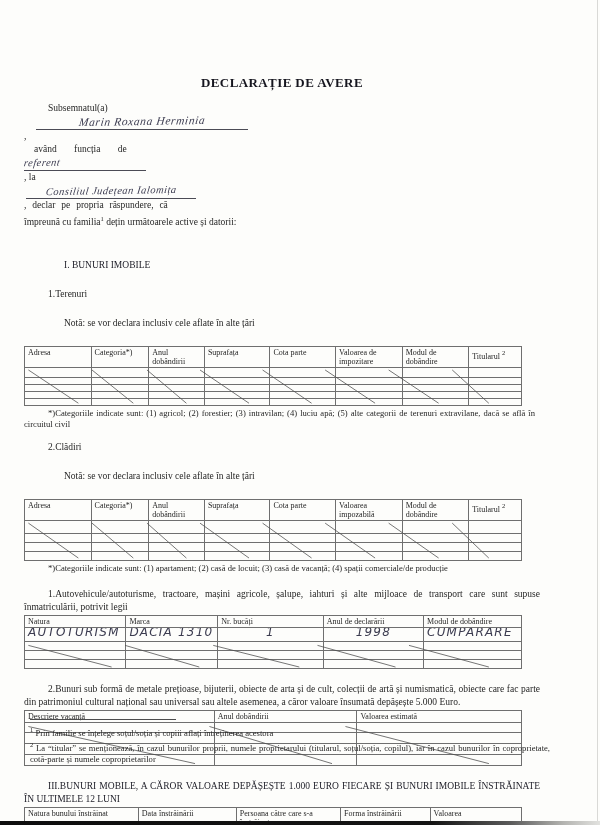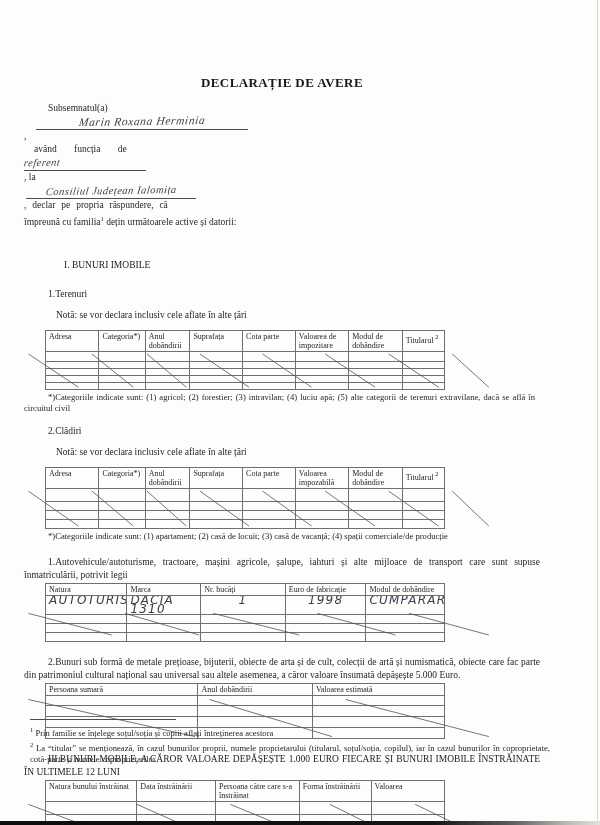--- a/index.html
+++ b/index.html
@@ -25,25 +25,25 @@
   .blank.inst { width:170px; margin:0 2px; }
   .hw { font-style:italic; color:#3e3e52; display:inline-block; transform:rotate(-1deg) skewX(-8deg); }
   .hw.big { font-size:11.5px; letter-spacing:.6px; }
   .hw.med { font-size:10.5px; letter-spacing:.5px; }
   .wide-words { word-spacing:15px; margin-left:10px; }
   .tail { word-spacing:3.5px; }
   sup { font-size:6.5px; }
 
   .sec-heading { margin:16px; text-indent:24px; color:#1c1c26; }
   .sub-title { margin:0; text-indent:24px; }
-  .note-line { margin:8px; text-indent:24px; }
+  .note-line { margin:16px; text-indent:24px; }
   .para { margin:0; text-indent:24px; text-align:justify; }
 
   .tbl-wrap { position:relative; width:474px; margin:1px 0 0 0; }
-  table { border-collapse:collapse; table-layout:fixed; width:400px; font-size:8px;margin-left:21px; }
+  table { border-collapse:collapse; table-layout:fixed; width:498px; font-size:8px; }
   th,td { border:1px solid #6f6f6f; padding:1px 3px; font-weight:normal; text-align:left; vertical-align:top; line-height:9px; overflow:hidden; }
   tbody td { padding:0 3px; }
   .strikes { position:absolute; left:0; width:100%; pointer-events:none; }
   .strikes line { stroke:#4f4f4f; stroke-width:1; vector-effect:non-scaling-stroke; stroke-linecap:round; opacity:.78; }
 
   .hw-cell { font-family:"DejaVu Sans",sans-serif; font-style:italic; font-size:12px; letter-spacing:1.2px; color:#3c3c50; }
 
   .cat-footnote { margin:2px 5px 0 0; text-indent:24px; font-size:8.6px; line-height:10.5px; text-align:justify; } .gap12 { height:12px; } .gap14 { height:14px; }
 
   .footer { position:absolute; left:30px; top:719px; width:520px; font-size:8.6px; line-height:11px; }
@@ -266,21 +266,21 @@
             <col style="width:18.5%">
             <col style="width:21.2%">
             <col style="width:20.2%">
             <col style="width:19.7%">
           </colgroup>
         <thead>
           <tr>
             <th>Natura</th>
             <th>Marca</th>
             <th>Nr. bucăți</th>
-            <th>Euro de fabricație</th>
+            <th>Anul de declarării</th>
             <th>Modul de dobândire</th>
           </tr>
         </thead>
         <tbody>
           <tr style="height:14px">
             <td class="hw-cell">AUTOTURISM</td>
             <td class="hw-cell">DACIA 1310</td>
             <td class="hw-cell" style="text-align:center">1</td>
             <td class="hw-cell" style="text-align:center">1998</td>
             <td class="hw-cell">CUMPARARE</td>
@@ -323,21 +323,21 @@
 
     <div class="tbl-wrap">
       <table>
         <colgroup>
             <col style="width:38.2%">
             <col style="width:28.7%">
             <col style="width:33.1%">
           </colgroup>
         <thead>
           <tr>
-            <th>Persoana sumară</th>
+            <th>Descriere vacanță</th>
             <th>Anul dobândirii</th>
             <th>Valoarea estimată</th>
           </tr>
         </thead>
         <tbody>
           <tr style="height:10px">
               <td></td>
               <td></td>
               <td></td>
             </tr>

